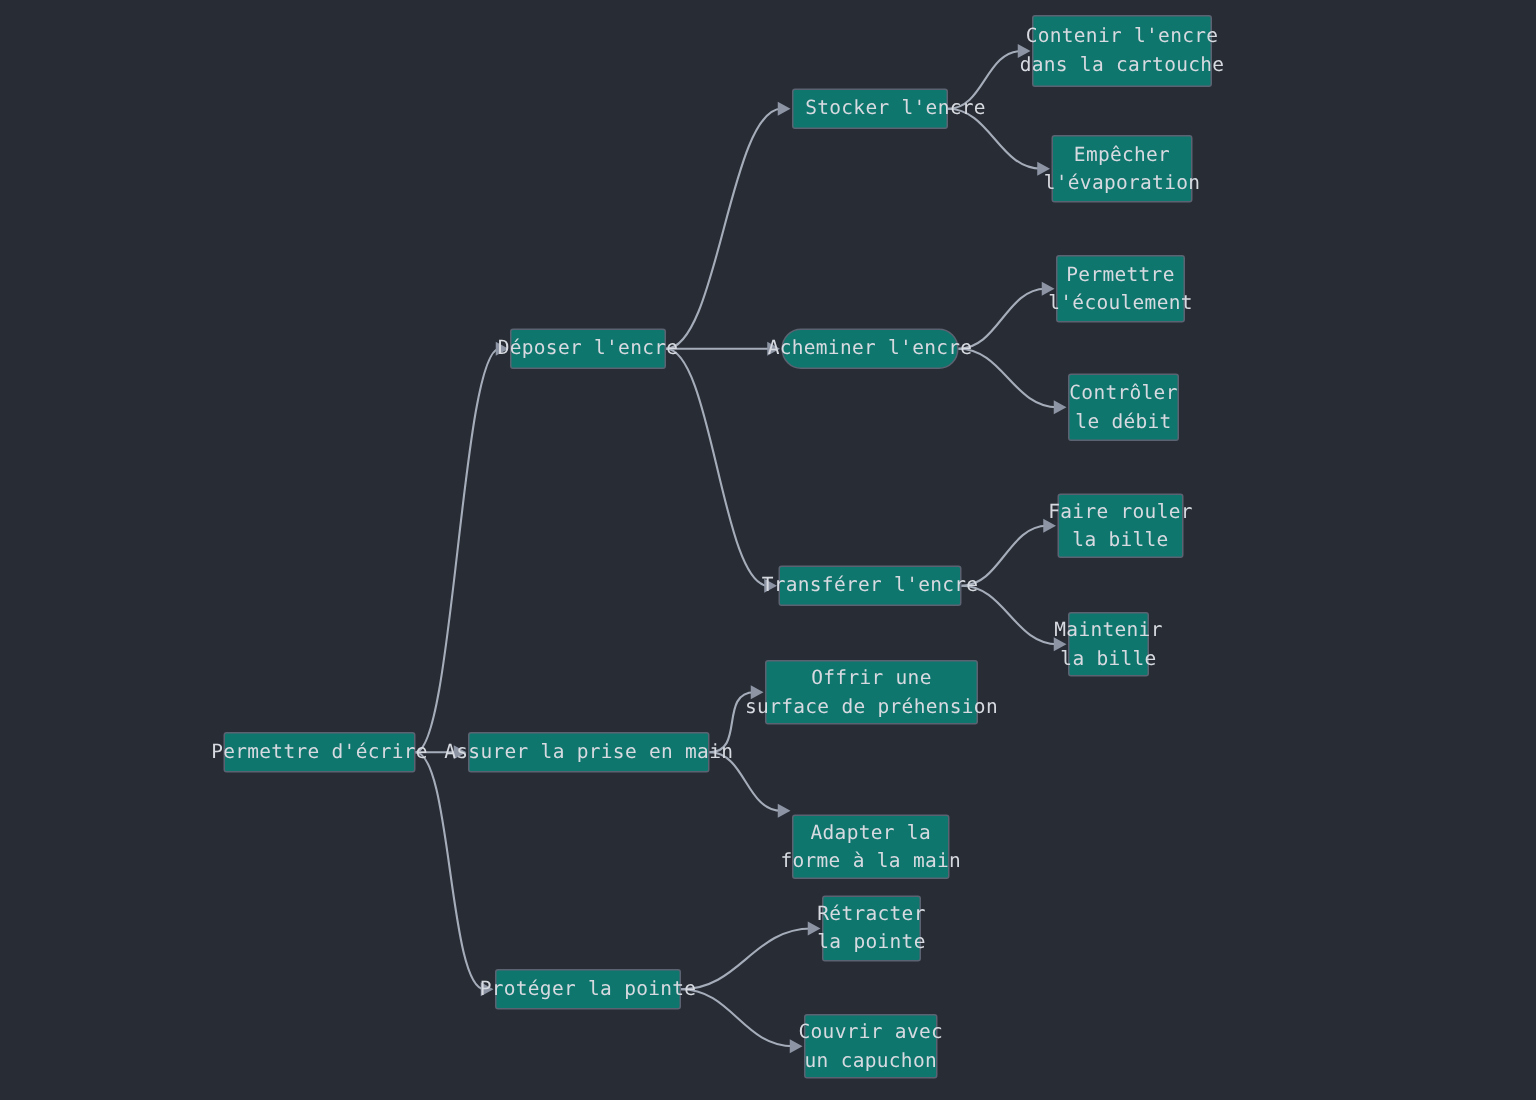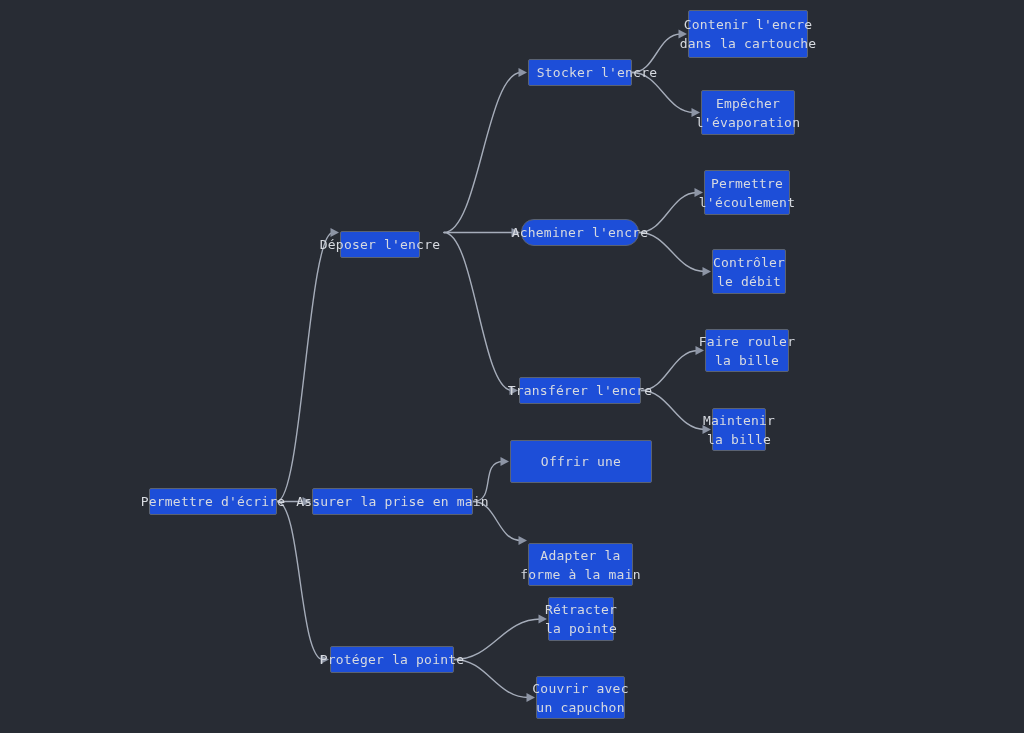--- a/index.html
+++ b/index.html
@@ -27,21 +27,21 @@
     stroke: #a6adba;
     stroke-width: 1.4;
     stroke-linecap: round;
   }
   .arrow-head {
     fill: #8d95a5;
   }
   .node {
     position: absolute;
     box-sizing: border-box;
-    background: #1d4ed8;
+    background: #0f766e;
     border: 1px solid #5b6372;
     border-radius: 2px;
     color: #d7dae0;
     font-size: 13px;
     line-height: 19px;
     letter-spacing: 0.2px;
     display: flex;
     flex-direction: column;
     align-items: center;
     justify-content: center;
@@ -82,30 +82,30 @@
       <polygon points="509,461.5 500.5,456.9 500.5,466.1" class="arrow-head"></polygon>
       <path class="edge-path" d="M 473 501.5 C 497 501.5, 497 540.5, 521 540.5"></path>
       <polygon points="527,540.5 518.5,535.9 518.5,545.1" class="arrow-head"></polygon>
       <path class="edge-path" d="M 454 659.5 C 493.15 659.5, 501.85 619, 541 619"></path>
       <polygon points="547,619 538.5,614.4 538.5,623.6" class="arrow-head"></polygon>
       <path class="edge-path" d="M 454 659.5 C 487.75 659.5, 495.25 697.5, 529 697.5"></path>
       <polygon points="535,697.5 526.5,692.9 526.5,702.1" class="arrow-head"></polygon>
     </svg>
   <div id="nodes">
       <div class="node" style="left: 149px; top: 488px; width: 128px; height: 27px;"><span class="line">Permettre d'écrire</span></div>
-      <div class="node" style="left: 340px; top: 231px; width: 80px; height: 27px;"><span class="line">Déposer l'encre</span></div>
+      <div class="node" style="left: 340px; top: 219px; width: 104px; height: 27px;"><span class="line">Déposer l'encre</span></div>
       <div class="node" style="left: 312px; top: 488px; width: 161px; height: 27px;"><span class="line">Assurer la prise en main</span></div>
       <div class="node" style="left: 330px; top: 646px; width: 124px; height: 27px;"><span class="line">Protéger la pointe</span></div>
       <div class="node" style="left: 528px; top: 59px; width: 104px; height: 27px; padding-left: 34px;"><span class="line">Stocker l'encre</span></div>
       <div class="node" style="left: 521px; top: 219px; width: 118px; height: 27px; border-radius: 13px;"><span class="line">Acheminer l'encre</span></div>
       <div class="node" style="left: 519px; top: 377px; width: 122px; height: 27px;"><span class="line">Transférer l'encre</span></div>
       <div class="node" style="left: 688px; top: 10px; width: 120px; height: 48px;"><span class="line">Contenir l'encre</span><span class="line">dans la cartouche</span></div>
       <div class="node" style="left: 701px; top: 90px; width: 94px; height: 45px;"><span class="line">Empêcher</span><span class="line">l'évaporation</span></div>
       <div class="node" style="left: 704px; top: 170px; width: 86px; height: 45px;"><span class="line">Permettre</span><span class="line">l'écoulement</span></div>
       <div class="node" style="left: 712px; top: 249px; width: 74px; height: 45px;"><span class="line">Contrôler</span><span class="line">le débit</span></div>
       <div class="node" style="left: 705px; top: 329px; width: 84px; height: 43px;"><span class="line">Faire rouler</span><span class="line">la bille</span></div>
       <div class="node" style="left: 712px; top: 408px; width: 54px; height: 43px;"><span class="line">Maintenir</span><span class="line">la bille</span></div>
-      <div class="node" style="left: 510px; top: 440px; width: 142px; height: 43px;"><span class="line">Offrir une</span></div>
+      <div class="node" style="left: 510px; top: 440px; width: 142px; height: 43px;"><span class="line">Offrir une</span><span class="line">surface de préhension</span></div>
       <div class="node" style="left: 528px; top: 519px; width: 105px; height: 43px; margin-top: 24px;"><span class="line">Adapter la</span><span class="line">forme à la main</span></div>
       <div class="node" style="left: 548px; top: 597px; width: 66px; height: 44px;"><span class="line">Rétracter</span><span class="line">la pointe</span></div>
       <div class="node" style="left: 536px; top: 676px; width: 89px; height: 43px;"><span class="line">Couvrir avec</span><span class="line">un capuchon</span></div>
     </div>
 </div>
 
 </body></html>

